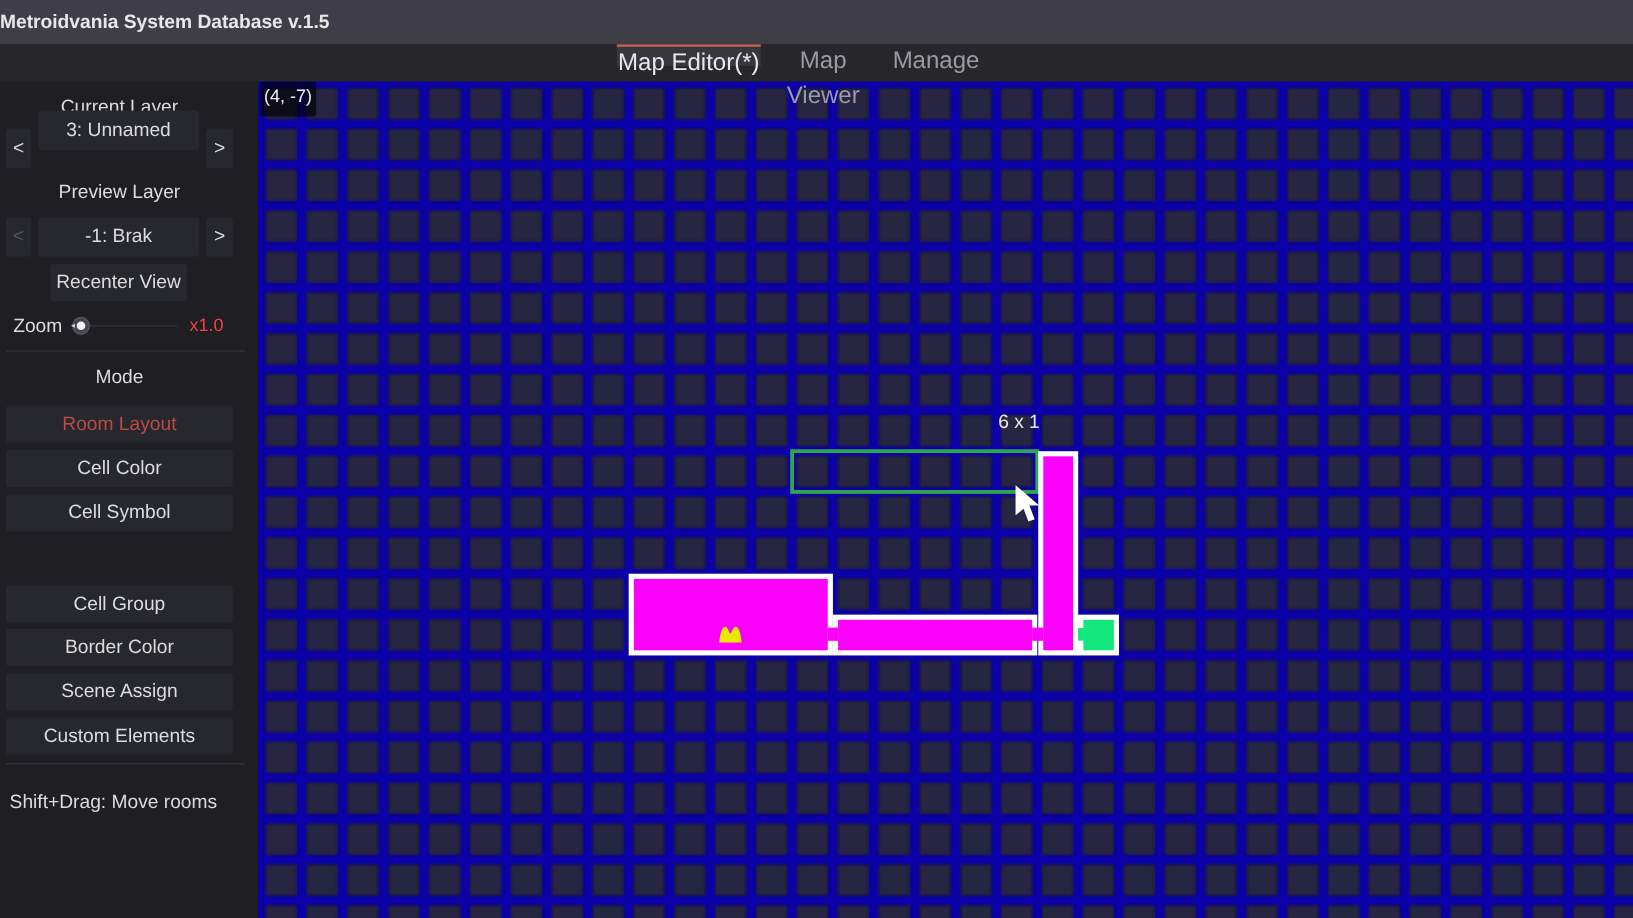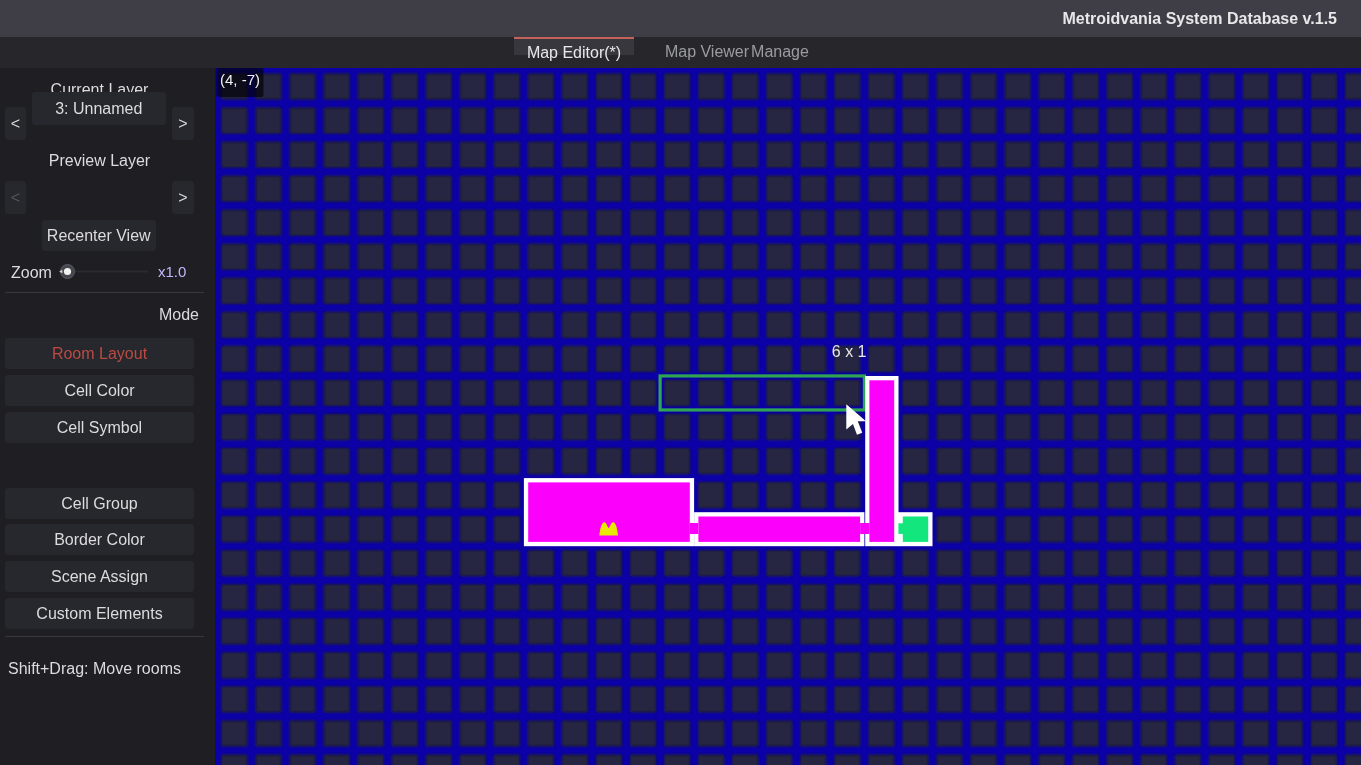--- a/index.html
+++ b/index.html
@@ -2,65 +2,66 @@
 <html><head>
 <meta charset="utf-8">
 <style>
   html,body{margin:0;padding:0;background:#1e1e23;}
   *{box-sizing:border-box;}
   #app{position:relative;width:1361px;height:765px;overflow:hidden;transform:translateZ(0);
        font-family:"Liberation Sans",sans-serif;}
   .abs{position:absolute;}
   
   #titlebar{left:0;top:0;width:1361px;height:37px;background:#3f3e47;}
-  #title{left:0;top:0;width:1337px;height:37px;line-height:38px;text-align:right;
-         color:#e8e8e8;font-size:16px;font-weight:bold;padding-left:12px;}
+  #title{left:0;top:0;width:1337px;height:37px;line-height:38px;text-align:left;
+         color:#e8e8e8;font-size:16px;font-weight:bold;}
   
   #tabstrip{left:0;top:37px;width:1361px;height:31px;background:#26262b;z-index:3;}
-  .tab{top:37px;height:18px;z-index:4;line-height:29px;text-align:center;font-size:16px;color:#9b9ba2;}
+  .tab{top:37px;height:18px;z-index:4;line-height:29px;text-align:center;font-size:20px;color:#9b9ba2;}
   #tab1{left:514px;width:120px;background:#38373e;color:#e8e8e8;
         border-top:2px solid #c4635a;line-height:27px;}
   
   #sidebar{left:0;top:67px;width:215px;height:698px;background:#1e1e23;color:#dcdcdd;
            font-size:16px;}
   .sbtn{background:#27272e;border-radius:3px;text-align:center;}
   .lbl{text-align:center;width:199px;left:0;}
   .modebtn{left:5px;width:189px;height:31px;line-height:31px;background:#27272e;
            border-radius:3px;text-align:center;}
   .sep{left:5px;width:199px;height:1px;background:#37373e;}
 </style>
 </head>
 <body>
 <div id="app">
   <div class="abs" id="titlebar"></div>
   <div class="abs" id="title">Metroidvania System Database v.1.5</div>
   <div class="abs" id="tabstrip"></div>
   <div class="abs tab" id="tab1" style="left:514px;width:120px;">Map Editor(*)</div>
-  <div class="abs tab" style="left:655px;width:104px;text-align:center;">Map Viewer</div>
+  <div class="abs tab" style="left:634px;width:104px;text-align:center;">Map Viewer</div>
   <div class="abs tab" style="left:738px;width:84px;">Manage</div>
 
   <div class="abs" id="sidebar">
     <div class="abs lbl" style="top:14px;">Current Layer</div>
     <div class="abs sbtn" style="left:5px;top:40px;width:21px;height:33px;line-height:33px;">&lt;</div>
     <div class="abs sbtn" style="left:31.5px;top:25px;width:134.5px;height:33px;line-height:33px;">3: Unnamed</div>
     <div class="abs sbtn" style="left:172px;top:40px;width:22px;height:33px;line-height:33px;">&gt;</div>
     <div class="abs lbl" style="top:85px;">Preview Layer</div>
     <div class="abs sbtn" style="left:5px;top:113.5px;width:21px;height:33px;line-height:33px;color:#55555c;">&lt;</div>
+    <div class="abs sbtn" style="left:31.5px;top:113.5px;width:134.5px;height:33px;line-height:33px;">-1: Brak</div>
     <div class="abs sbtn" style="left:172px;top:113.5px;width:22px;height:33px;line-height:33px;">&gt;</div>
     <div class="abs sbtn" style="left:42px;top:152.5px;width:113.5px;height:31px;line-height:31px;">Recenter View</div>
     <div class="abs" style="left:11px;top:197px;">Zoom</div>
     <svg class="abs" style="left:56px;top:196px;" width="110" height="18" viewBox="0 0 110 18">
       <rect x="18" y="7.5" width="74" height="2" fill="#2a2a2f"></rect>
       <circle cx="11.5" cy="8.5" r="7" fill="#46464e" stroke="#5a5a62" stroke-width="1"></circle>
       <circle cx="11.5" cy="8.5" r="3.6" fill="#f2f2f2"></circle>
       <path d="M3.2,8.5 L6.4,6.8 L6.4,10.2 Z" fill="#d8d8d8"></path>
     </svg>
-    <div class="abs" style="left:158px;top:196px;width:32px;font-size:15px;color:#c4b5fd;">x1.0</div>
+    <div class="abs" style="left:158px;top:196px;width:32px;font-size:15px;color:#ef4444;">x1.0</div>
     <div class="abs sep" style="top:225px;"></div>
-    <div class="abs lbl" style="top:239px;text-align:right;">Mode</div>
+    <div class="abs lbl" style="top:239px;">Mode</div>
     <div class="abs modebtn" style="top:270.5px;color:#bc4b43;">Room Layout</div>
     <div class="abs modebtn" style="top:344.9px;">Cell Symbol</div>
     <div class="abs modebtn" style="top:307.7px;">Cell Color</div>
     <div class="abs modebtn" style="top:382.1px;margin-top:39px;">Cell Group</div>
     <div class="abs modebtn" style="top:456.5px;">Border Color</div>
     <div class="abs modebtn" style="top:493.7px;">Scene Assign</div>
     <div class="abs modebtn" style="top:530.9px;">Custom Elements</div>
     <div class="abs sep" style="top:569px;"></div>
     <div class="abs" style="left:8px;top:581px;margin-top:12px;">Shift+Drag: Move rooms</div>
   </div>

